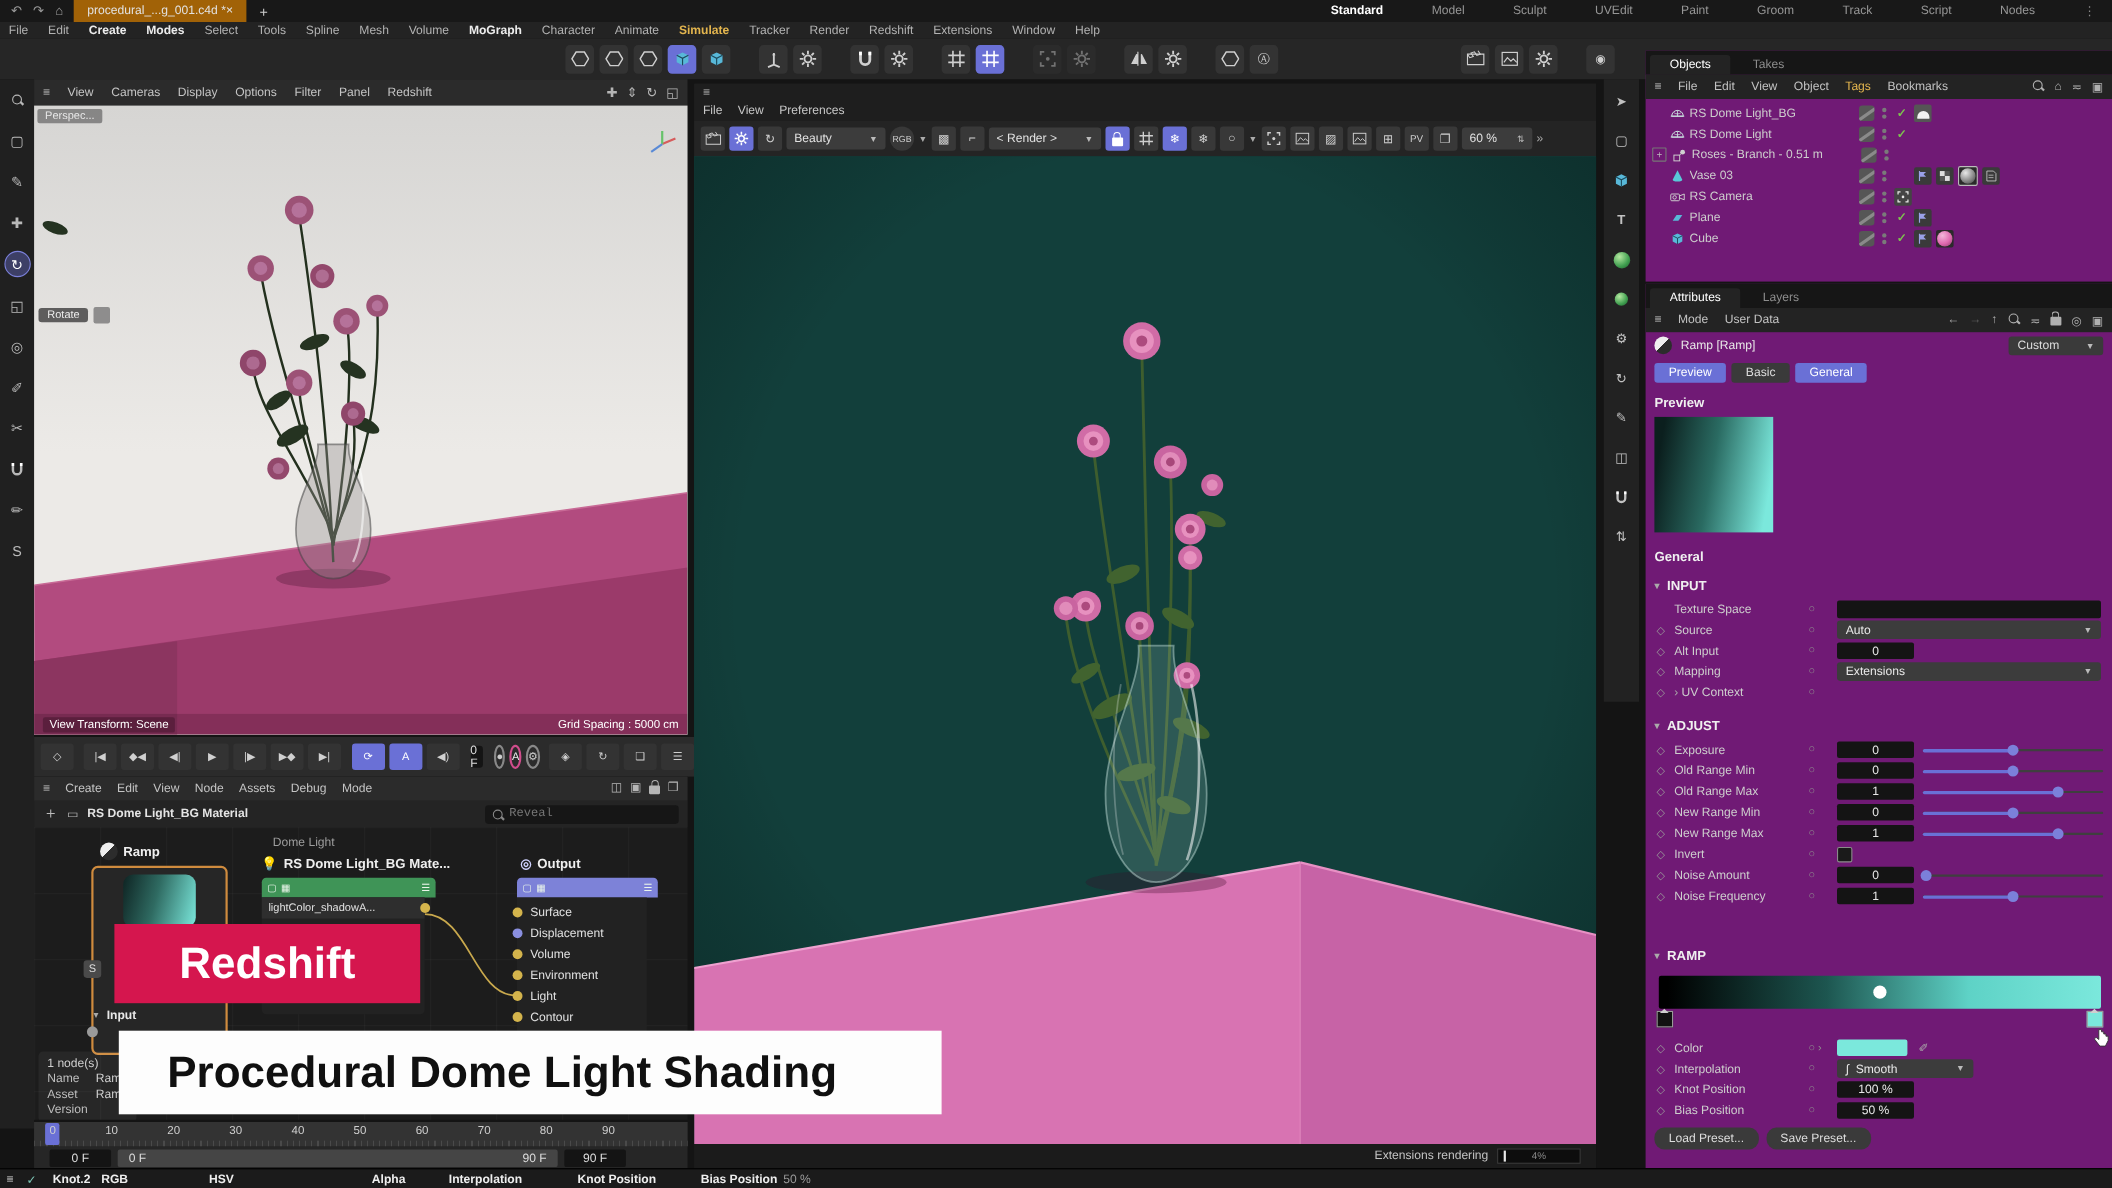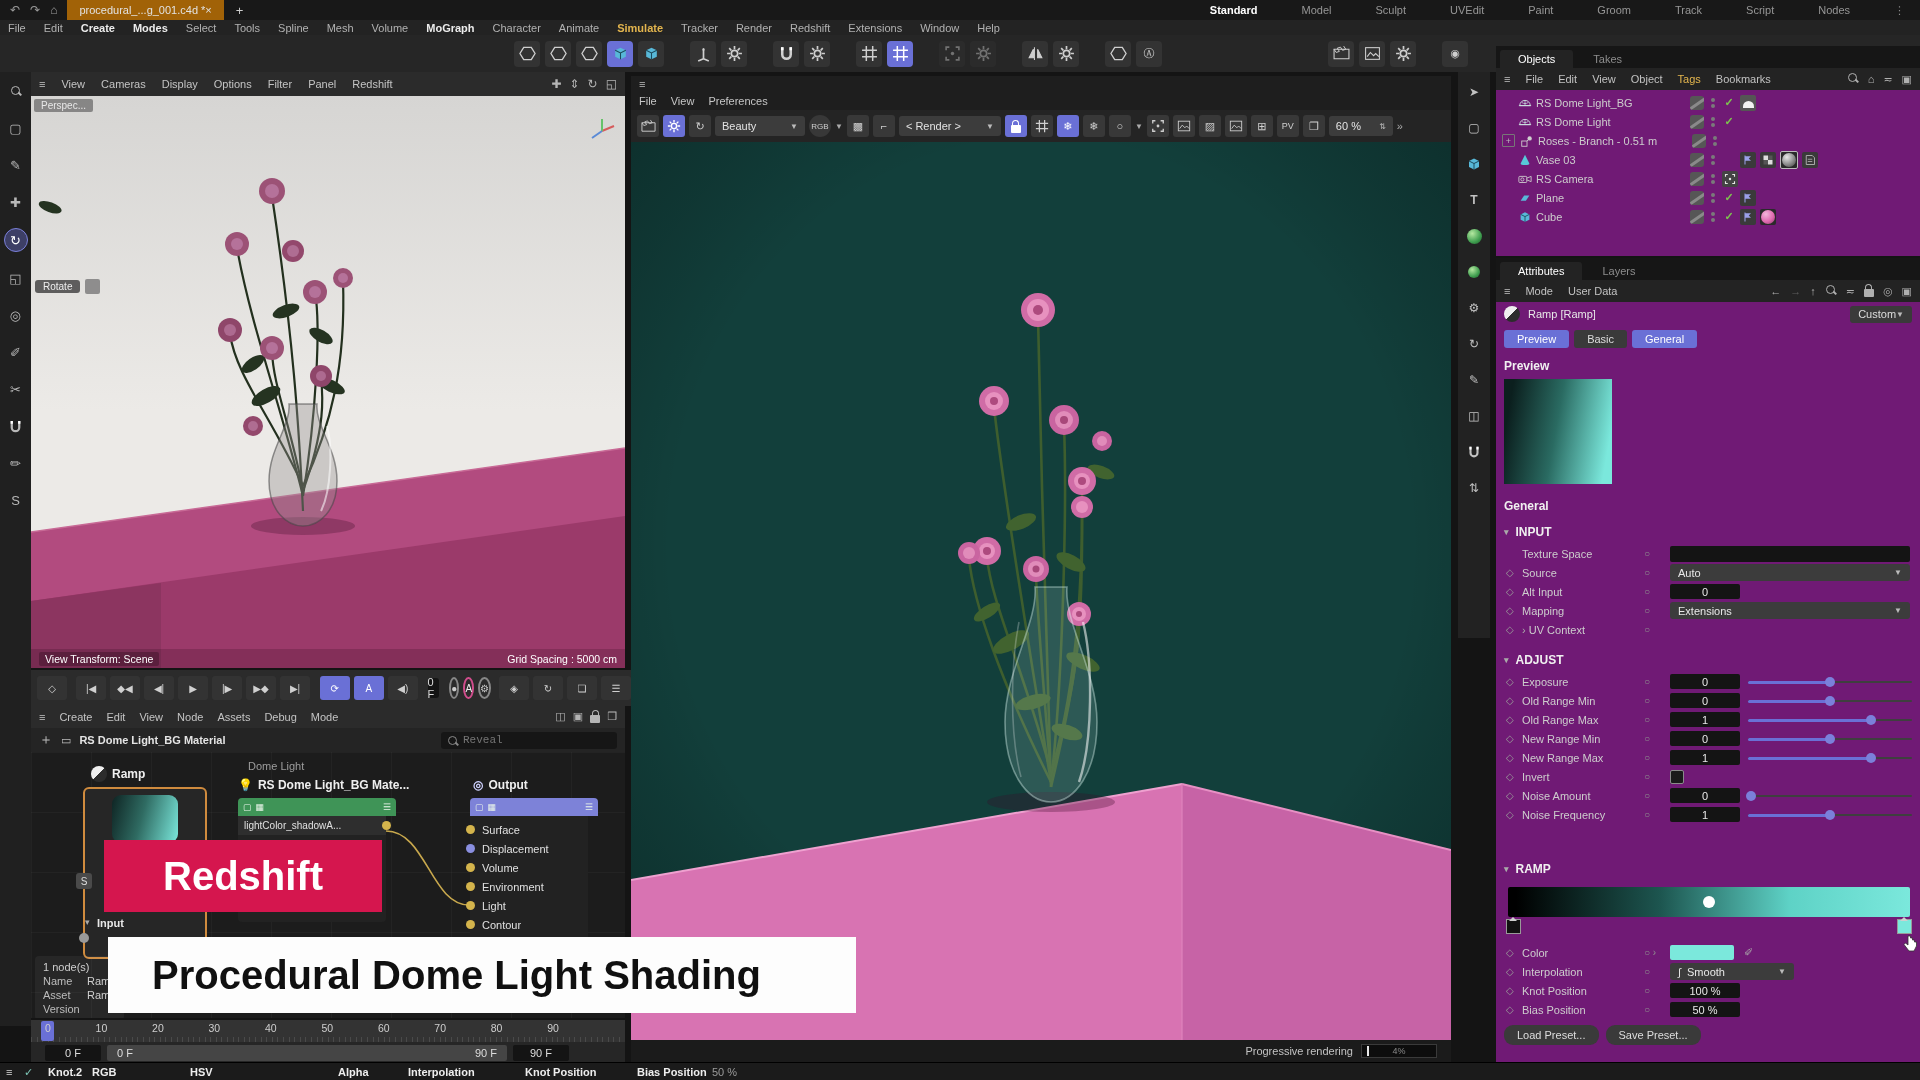--- a/index.html
+++ b/index.html
@@ -142,21 +142,21 @@
   .vdots{display:flex;flex-direction:column;gap:2px;margin:0 3px}
   .vdots i{width:4px;height:4px;border-radius:50%;background:#7a7a7a}
   .chk{color:#7dc24f;font-weight:bold;width:14px;text-align:center}
   .tagsq{width:16px;height:16px;border-radius:2px;background:#3a3a3a;display:flex;align-items:center;justify-content:center;flex:none}
   .matball{width:14px;height:14px;border-radius:50%}
   .exp{width:11px;height:11px;border:1px solid #777;color:#bbb;font-size:9px;display:flex;align-items:center;justify-content:center;border-radius:1px;margin-right:1px}
 
   .at{top:258px;height:804px}
   .attitle{height:24px;display:flex;align-items:center;gap:8px;padding:0 8px;color:#e8e8e8}
   .pie{width:16px;height:16px;border-radius:50%;background:linear-gradient(135deg,#efefef 48%,#2c2c2c 48%)}
-  .custom{margin-left:auto;background:#3a3a3a;border-radius:3px;height:17px;display:flex;align-items:center;gap:0;padding:0 8px;color:#ddd}
+  .custom{margin-left:auto;background:#3a3a3a;border-radius:3px;height:17px;display:flex;align-items:center;gap:24px;padding:0 8px;color:#ddd}
   .atbtns{display:flex;gap:5px;padding:4px 8px}
   .atb{background:#3a3a3a;border-radius:3px;padding:3px 13px;color:#ddd}
   .atb.on{background:#6a70d6;color:#fff}
   .ath{padding:7px 8px 4px;color:#f0f0f0;font-weight:bold;font-size:12px}
   .prevg{margin:2px 0 8px 8px;width:108px;height:105px;background:linear-gradient(100deg,#0b1f1e 8%,#2a6b62 48%,#7be8dc 92%)}
   .sech{display:flex;gap:7px;align-items:center;padding:8px 8px 5px;color:#f0f0f0;font-weight:bold;font-size:12px}
   .sech .c{color:#aaa;font-size:9px}
   .arow{display:flex;align-items:center;height:19px;padding-left:10px}
   .diam{width:16px;color:#9a9a9a;font-size:10px}
   .albl{width:122px;color:#cdcdcd}
@@ -825,21 +825,21 @@
             <circle cx="448" cy="472" r="7" fill="#e791bf"></circle>
             <circle cx="448" cy="472" r="3" fill="#ad4a7e"></circle>
         </g>
         <ellipse cx="420" cy="660" rx="64" ry="10" fill="rgba(60,10,40,.3)"></ellipse>
         <path d="M404,445 L436,445 C433,480 466,530 466,580 C466,630 444,660 420,660 C396,660 374,630 374,580 C374,530 407,480 404,445 Z" fill="rgba(200,240,235,.15)" stroke="rgba(225,250,245,.4)" stroke-width="1.6"></path>
         <path d="M452,480 C462,520 462,600 448,640" fill="none" stroke="rgba(255,255,255,.55)" stroke-width="2.4"></path>
         <path d="M388,480 C380,520 378,590 390,635" fill="none" stroke="rgba(255,255,255,.25)" stroke-width="1.6"></path>
       </svg>
     </div>
     <div class="rvstat">
-      <span>Progressive rendering</span>
+      <span>Extensions rendering</span>
       <span class="pbar">
           <i></i>
           <span>4%</span>
         </span>
     </div>
   </div>
 
   <div class="rs">
     <span class="t">➤</span>
     <span class="t">▢</span>

